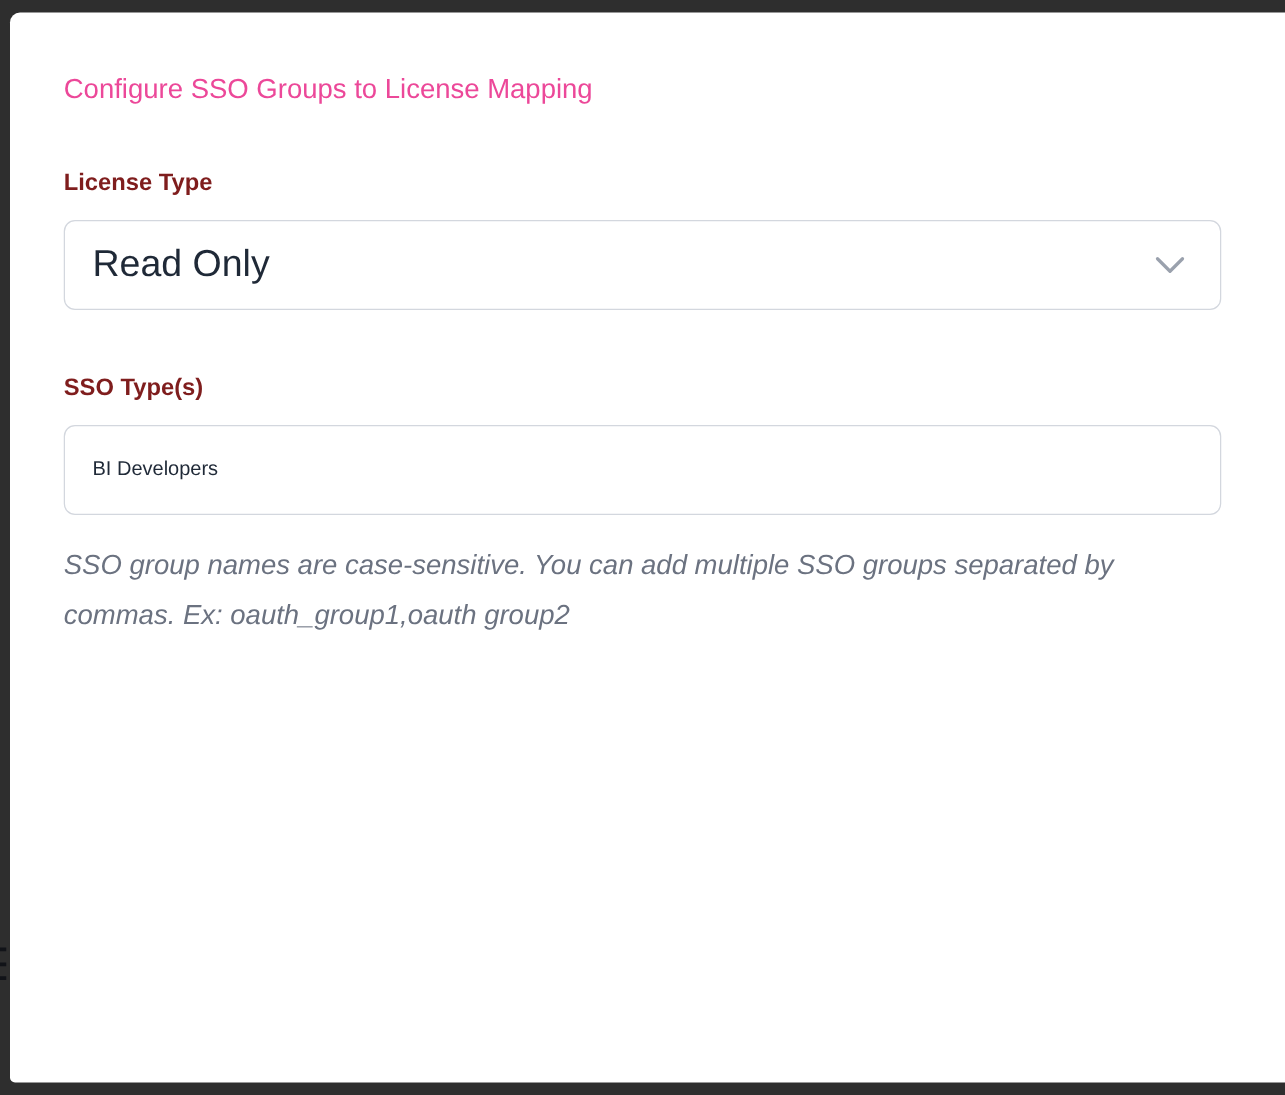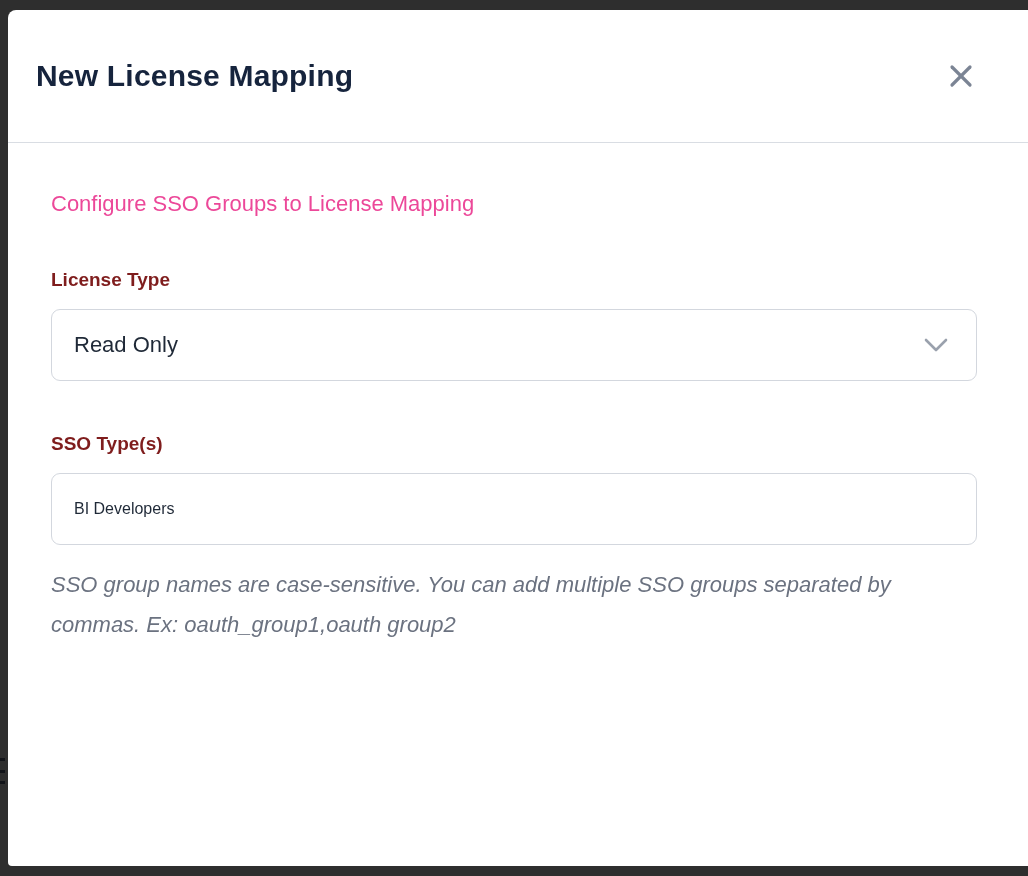--- a/index.html
+++ b/index.html
@@ -101,21 +101,21 @@
     border: 1px solid #d3d7de;
     border-radius: 9px;
     background: #ffffff;
     display: flex;
     align-items: center;
     padding: 0 60px 0 22px;
     cursor: pointer;
     margin-bottom: 52px;
   }
   .select-value {
-    font-size: 22px;
+    font-size: 30px;
     color: #1f2937;
   }
   .chevron-down {
     position: absolute;
     right: 28px;
     top: 50%;
     transform: translateY(-50%);
     line-height: 0;
   }
   .chevron-down svg {
@@ -155,31 +155,20 @@
 <body>
 
 <div class="bg-peek-icon">
   <span></span>
     <span></span>
     <span></span>
 </div>
 
 <div class="modal">
 
-  <div class="modal-header">
-    <div class="modal-title">New License Mapping</div>
-    <button class="close-button">
-      <span>
-        <svg viewBox="0 0 26 26">
-          <line x1="4" y1="4" x2="22" y2="22"></line>
-          <line x1="22" y1="4" x2="4" y2="22"></line>
-        </svg>
-      </span>
-    </button>
-  </div>
 
   <div class="modal-body">
 
     <div class="subtitle">Configure SSO Groups to License Mapping</div>
 
     <div class="field-label">License Type</div>
 
     <div class="select-box">
       <span class="select-value">Read Only</span>
       <span class="chevron-down">

